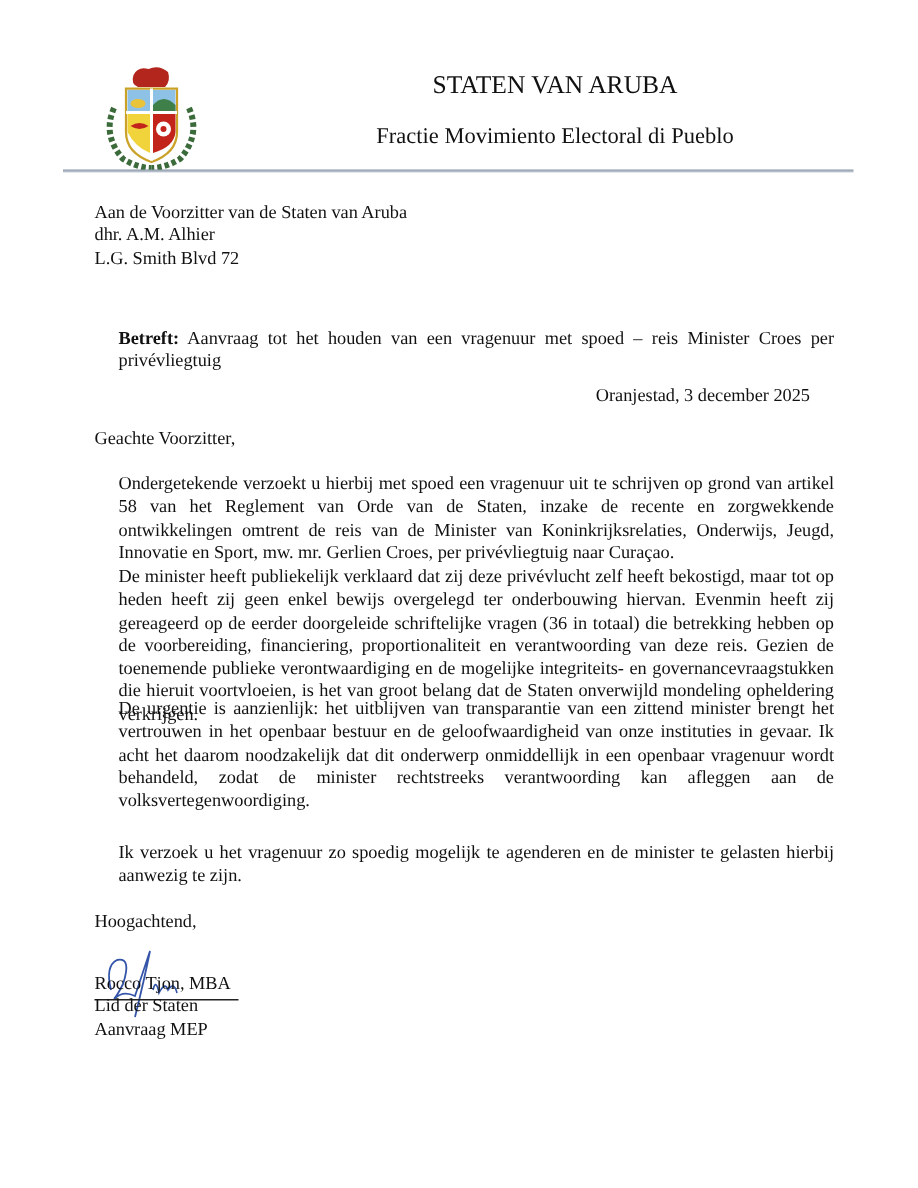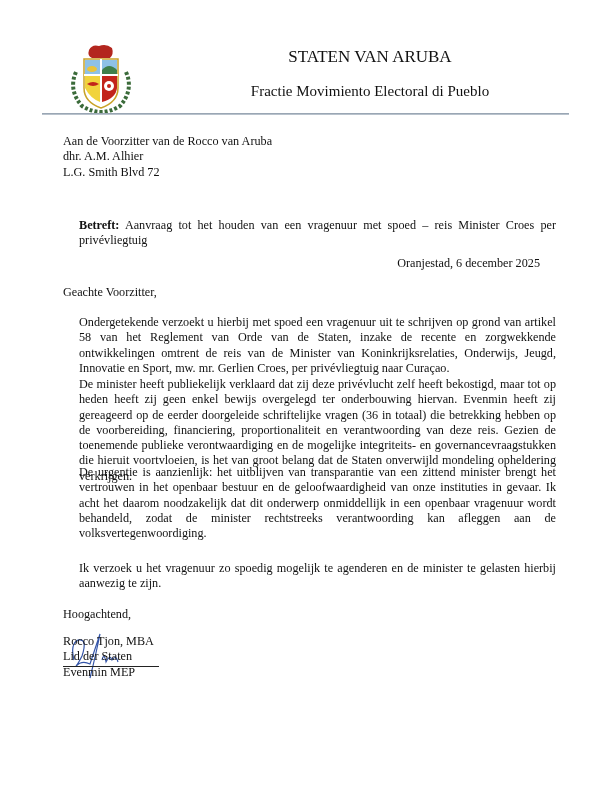--- a/index.html
+++ b/index.html
@@ -19,21 +19,21 @@
   #subject { top: 218px; }
   #date { left: 63px; width: 477px; top: 256px; text-align: right; }
   #greet { left: 63px; top: 285px; }
   #p1 { top: 315px; }
   #p2 { top: 377px; }
   #p3 { top: 465px; }
   #p4 { top: 561px; }
   #closing { left: 63px; top: 607px; text-align: center; }
   #sig { left: 68px; top: 630px; width: 60px; height: 50px; }
   #sigline { left: 63px; top: 666px; width: 96px; height: 1px; background: #222; }
-  #signer { left: 63px; top: 634px; line-height: 15.3px; }
+  #signer { left: 63px; top: 648px; line-height: 15.3px; }
 </style>
 </head>
 <body>
 
 <svg id="coat" class="abs" viewBox="0 0 78 72">
 
   <path d="M14 30 Q6 48 20 64 Q30 70 39 70" fill="none" stroke="#3b6b3a" stroke-width="4" stroke-dasharray="3 2"></path>
   <path d="M64 30 Q72 48 58 64 Q48 70 39 70" fill="none" stroke="#3b6b3a" stroke-width="4" stroke-dasharray="3 2"></path>
 
   <path d="M27 8 Q30 2 37 4 Q44 1 50 6 Q52 12 48 16 L30 16 Q25 14 27 8Z" fill="#b3261e"></path>
@@ -50,44 +50,44 @@
   <circle cx="47" cy="44" r="2" fill="#c2241b"></circle>
   <rect x="38" y="17" width="2" height="48" fill="#fff"></rect>
   <rect x="22" y="32" width="34" height="2" fill="#fff"></rect>
 </svg>
 
 <div id="h1" class="abs">STATEN VAN ARUBA</div>
 <div id="h2" class="abs">Fractie Movimiento Electoral di Pueblo</div>
 <div id="rule" class="abs"></div>
 
 <div id="addr" class="abs">
-  <div class="line">Aan de Voorzitter van de Rocco van Aruba</div>
+  <div class="line">Aan de Voorzitter van de Staten van Aruba</div>
   <div class="line">dhr. A.M. Alhier</div>
   <div class="line">L.G. Smith Blvd 72</div>
 </div>
 
 <div id="subject" class="abs para last-left">
   <b>Betreft:</b>
   <span>Aanvraag tot het houden van een vragenuur met spoed – reis Minister Croes per privévliegtuig</span>
 </div>
 
-<div id="date" class="abs">Oranjestad, 6 december 2025</div>
+<div id="date" class="abs">Oranjestad, 3 december 2025</div>
 
 <div id="greet" class="abs">Geachte Voorzitter,</div>
 
 <div id="p1" class="abs para last-left">Ondergetekende verzoekt u hierbij met spoed een vragenuur uit te schrijven op grond van artikel 58 van het Reglement van Orde van de Staten, inzake de recente en zorgwekkende ontwikkelingen omtrent de reis van de Minister van Koninkrijksrelaties, Onderwijs, Jeugd, Innovatie en Sport, mw. mr. Gerlien Croes, per privévliegtuig naar Curaçao.</div>
 <div id="p2" class="abs para last-left">De minister heeft publiekelijk verklaard dat zij deze privévlucht zelf heeft bekostigd, maar tot op heden heeft zij geen enkel bewijs overgelegd ter onderbouwing hiervan. Evenmin heeft zij gereageerd op de eerder doorgeleide schriftelijke vragen (36 in totaal) die betrekking hebben op de voorbereiding, financiering, proportionaliteit en verantwoording van deze reis. Gezien de toenemende publieke verontwaardiging en de mogelijke integriteits- en governancevraagstukken die hieruit voortvloeien, is het van groot belang dat de Staten onverwijld mondeling opheldering verkrijgen.</div>
 <div id="p3" class="abs para last-left">De urgentie is aanzienlijk: het uitblijven van transparantie van een zittend minister brengt het vertrouwen in het openbaar bestuur en de geloofwaardigheid van onze instituties in gevaar. Ik acht het daarom noodzakelijk dat dit onderwerp onmiddellijk in een openbaar vragenuur wordt behandeld, zodat de minister rechtstreeks verantwoording kan afleggen aan de volksvertegenwoordiging.</div>
 <div id="p4" class="abs para last-left">Ik verzoek u het vragenuur zo spoedig mogelijk te agenderen en de minister te gelasten hierbij aanwezig te zijn.</div>
 
 <div id="closing" class="abs">Hoogachtend,</div>
 
 <svg id="sig" class="abs" viewBox="0 0 60 50">
   <path d="M6 30 Q2 14 10 10 Q20 8 14 26 Q10 34 8 36 Q14 30 22 34 Q26 22 32 4 Q28 24 22 48" fill="none" stroke="#3455a8" stroke-width="1.2"></path>
   <path d="M34 30 Q36 22 38 32 Q42 24 44 30 Q48 24 50 32" fill="none" stroke="#3455a8" stroke-width="1.1"></path>
 </svg>
 <div id="sigline" class="abs"></div>
 
 <div id="signer" class="abs">
   <div>Rocco Tjon, MBA</div>
   <div>Lid der Staten</div>
-  <div>Evenmin MEP</div>
+  <div>Aanvraag MEP</div>
 </div>
 
 </body></html>

